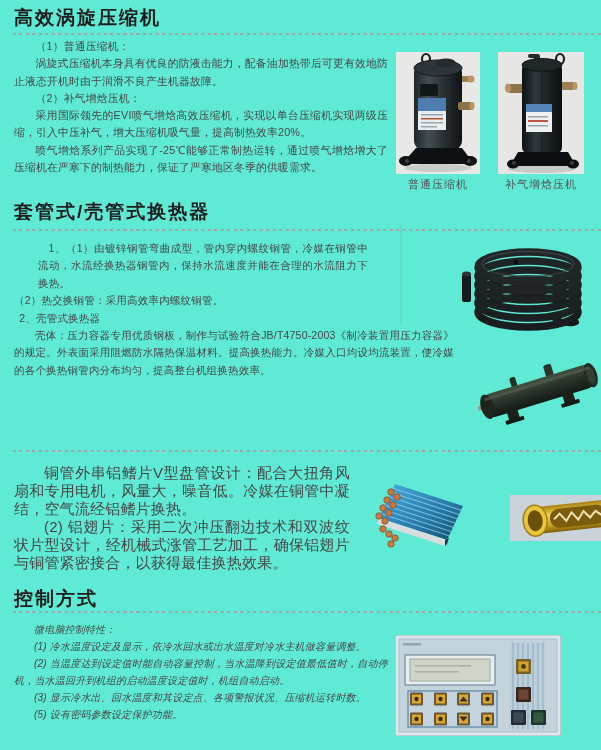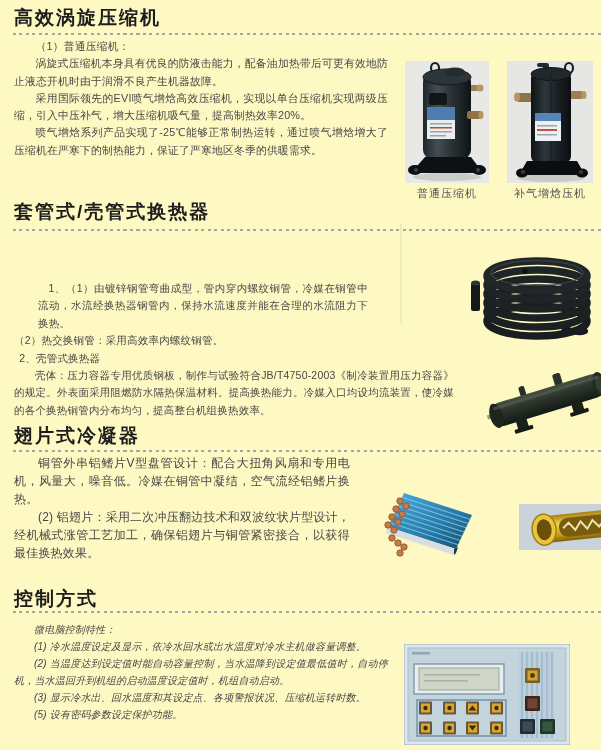--- a/index.html
+++ b/index.html
@@ -1,40 +1,40 @@
 <!DOCTYPE html>
 <html><head>
 <meta charset="utf-8">
 <style>
   html,body{margin:0;padding:0;background:#ffffff;}
-  .page{position:relative;width:601px;height:750px;background:#fef9c3;
+  .page{position:relative;width:601px;height:750px;background:#5eead4;
         font-family:"Liberation Sans",sans-serif;overflow:hidden;}
   .sec{position:absolute;left:0;width:601px;}
   .sec1{top:0;height:200px;}
   .sec2{top:196px;height:220px;}
   .sec3{top:420px;height:163px;}
   .sec4{top:583px;height:167px;}
   .sec-title{position:absolute;left:14px;margin:0;font-size:19px;font-weight:bold;
              color:#1d1d1d;letter-spacing:2px;white-space:nowrap;}
   .sec1 .sec-title{top:5px;} .sec2 .sec-title{top:3px;}
   .sec3 .sec-title{top:3px;} .sec4 .sec-title{top:3px;}
   .rule{position:absolute;left:13px;right:0;height:2px;
         background:repeating-linear-gradient(90deg,#a6a6a6 0 3px,transparent 3px 6.5px);}
   .sec1 .rule{top:33px;} .sec2 .rule{top:33px;}
   .sec3 .rule{top:30px;} .sec4 .rule{top:28px;}
   .body{position:absolute;left:14px;color:#474747;text-align:justify;}
   .sec1 .body{top:38px;width:374px;font-size:10.8px;line-height:17.3px;letter-spacing:.2px;}
-  .sec2 .body{top:44px;width:440px;font-size:10.5px;line-height:17.4px;letter-spacing:.2px;margin-top:40px;}
-  .sec3 .body{top:34px;width:336px;font-size:12px;line-height:18px;letter-spacing:.2px;}
+  .sec2 .body{top:44px;width:440px;font-size:10.5px;line-height:17.4px;letter-spacing:.2px;}
+  .sec3 .body{top:44px;width:336px;font-size:15px;line-height:18px;letter-spacing:.2px;}
   .sec4 .body{top:38px;width:374px;font-size:10px;line-height:17px;letter-spacing:.2px;font-style:italic;}
   .p{margin:0;text-indent:2em;}
   .sec2 .p0{margin-left:24px;width:330px;text-indent:1em;}
   .sec2 .p1{text-indent:0;}
   .sec2 .p2{text-indent:.5em;}
-  .fig{position:absolute;margin:9px;padding:8px;}
+  .fig{position:absolute;margin:0;padding:8px;}
   .cap{display:block;text-align:center;font-size:11px;color:#555;margin-top:3px;letter-spacing:1px;}
   .fig-comp1{left:388px;top:44px;width:84px;}
   .fig-comp2{left:490px;top:44px;width:86px;}
   .fig-coil{left:450px;top:44px;}
   .fig-shell{left:464px;top:148px;}
   .fig-fincoil{left:363px;top:52px;}
   .fig-tube{left:502px;top:67px;}
   .fig-panel{left:387px;top:44px;}
   .crease{position:absolute;left:400px;top:28px;width:2px;height:100px;background:rgba(120,120,120,.10);}
   svg{display:block;}
@@ -43,20 +43,21 @@
 <body>
 
 <div class="page">
 
   <section class="sec sec1">
     <h2 class="sec-title">高效涡旋压缩机</h2>
     <div class="rule"></div>
     <div class="body">
       <p class="p">（1）普通压缩机：</p>
       <p class="p">涡旋式压缩机本身具有优良的防液击能力，配备油加热带后可更有效地防止液态开机时由于润滑不良产生机器故障。</p>
+      <p class="p">（2）补气增焓压机：</p>
       <p class="p">采用国际领先的EVI喷气增焓高效压缩机，实现以单台压缩机实现两级压缩，引入中压补气，增大压缩机吸气量，提高制热效率20%。</p>
       <p class="p">喷气增焓系列产品实现了-25℃能够正常制热运转，通过喷气增焓增大了压缩机在严寒下的制热能力，保证了严寒地区冬季的供暖需求。</p>
     </div>
 
     <figure class="fig fig-comp1">
       <svg width="84" height="122" viewBox="0 0 84 122">
         <defs>
           <linearGradient id="cbody1" x1="0" y1="0" x2="1" y2="0">
             <stop offset="0" stop-color="#1f262a"></stop>
               <stop offset="0.3" stop-color="#434e54"></stop>
@@ -175,21 +176,20 @@
           <rect x="30" y="49" width="11" height="11" fill="#1a211a"></rect>
           <rect x="88" y="49" width="11" height="11" fill="#1a211a"></rect>
           <rect x="26" y="58" width="19" height="4" rx="1" fill="#151b15"></rect>
           <rect x="84" y="58" width="19" height="4" rx="1" fill="#151b15"></rect>
         </g>
       </svg>
     </figure>
   </section>
 
   <section class="sec sec3">
-    <h2 class="sec-title">翅片式冷凝器</h2>
     <div class="rule"></div>
     <div class="body">
       <p class="p">铜管外串铝鳍片V型盘管设计：配合大扭角风扇和专用电机，风量大，噪音低。冷媒在铜管中凝结，空气流经铝鳍片换热。</p>
       <p class="p">(2) 铝翅片：采用二次冲压翻边技术和双波纹状片型设计，经机械式涨管工艺加工，确保铝翅片与铜管紧密接合，以获得最佳换热效果。</p>
     </div>
 
     <figure class="fig fig-fincoil">
       <svg width="95" height="72" viewBox="0 0 95 72">
         <defs>
           <linearGradient id="fing" x1="0" y1="0" x2="1" y2="1">

